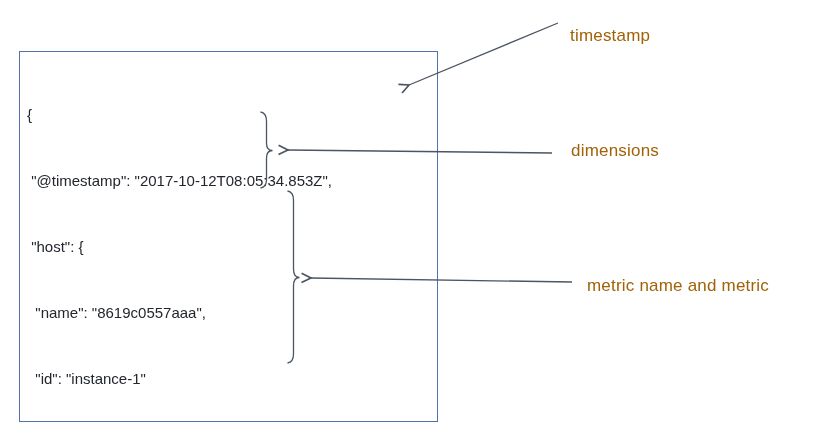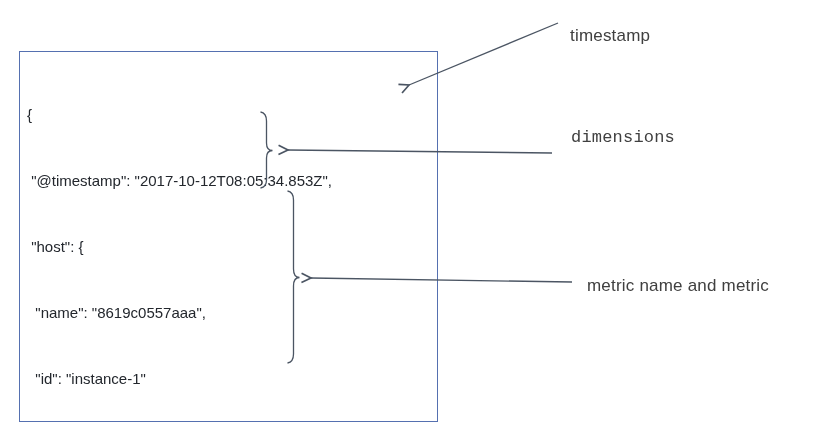--- a/index.html
+++ b/index.html
@@ -39,26 +39,26 @@
     pointer-events: none;
   }
   .overlay line, .overlay path {
     stroke: #4b5563;
     stroke-width: 1.3px;
     fill: none;
   }
   .label {
     position: absolute;
     font-size: 17px;
-    color: #404040;
+    color: #a16207;
     white-space: nowrap;
     letter-spacing: 0.2px;
   }
   .label-timestamp { left: 570px; top: 26px; }
-  .label-dimensions { left: 571px; top: 128px; font-family: Liberation Mono, monospace; }
+  .label-dimensions { left: 571px; top: 141px; }
   .label-metric { left: 587px; top: 276px; }
 </style>
 </head>
 <body>
 
 <div class="canvas">
 
   <div class="doc-box"></div>
 
   <div class="code">

